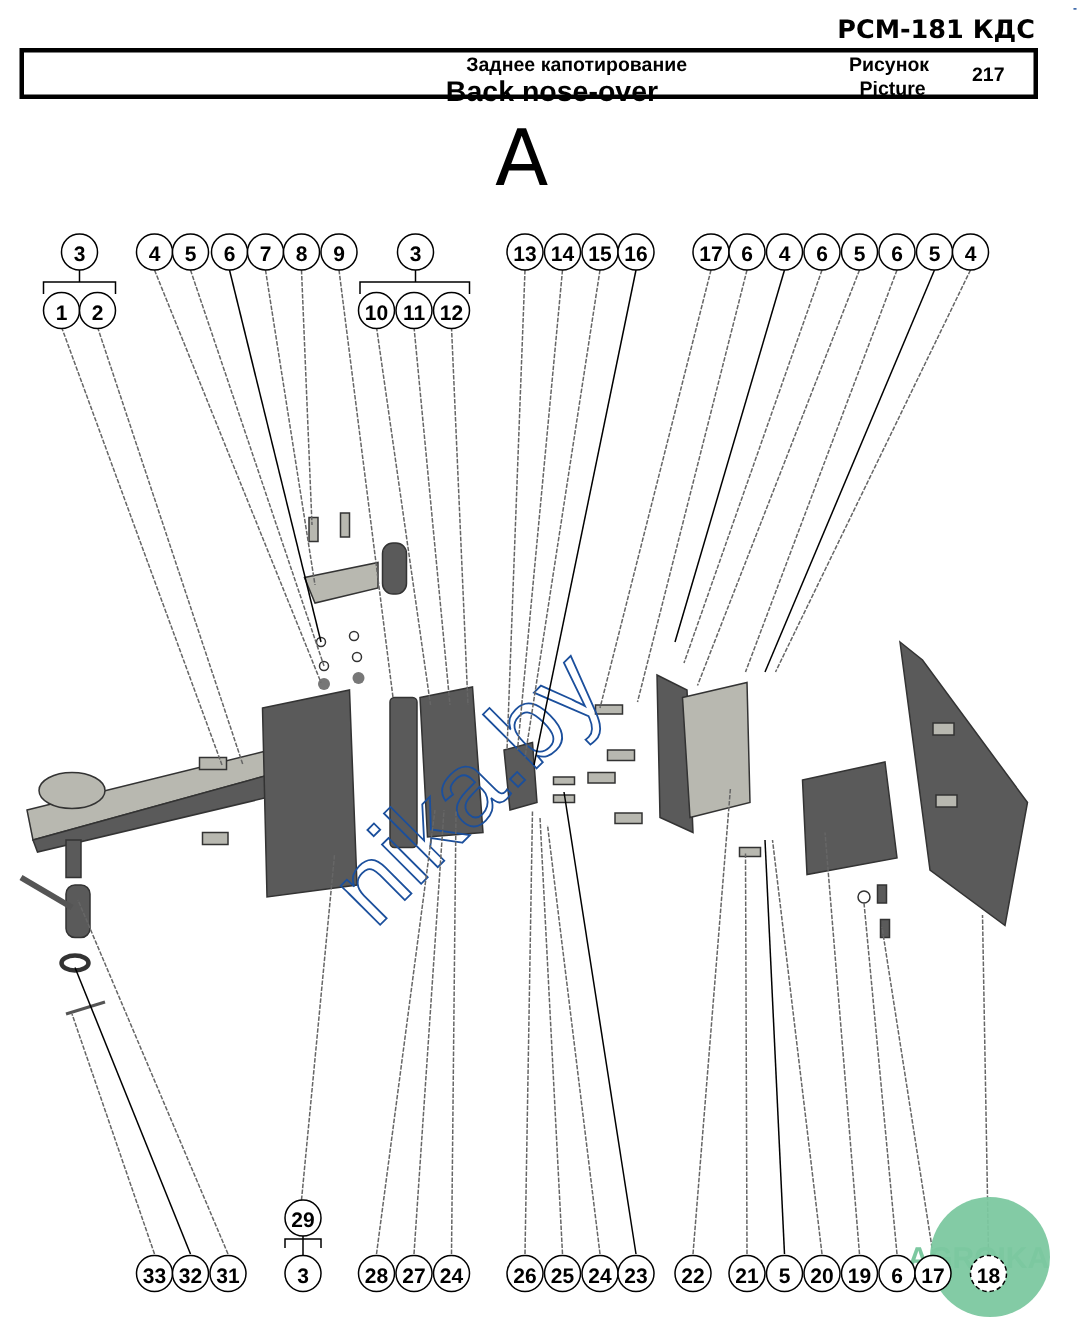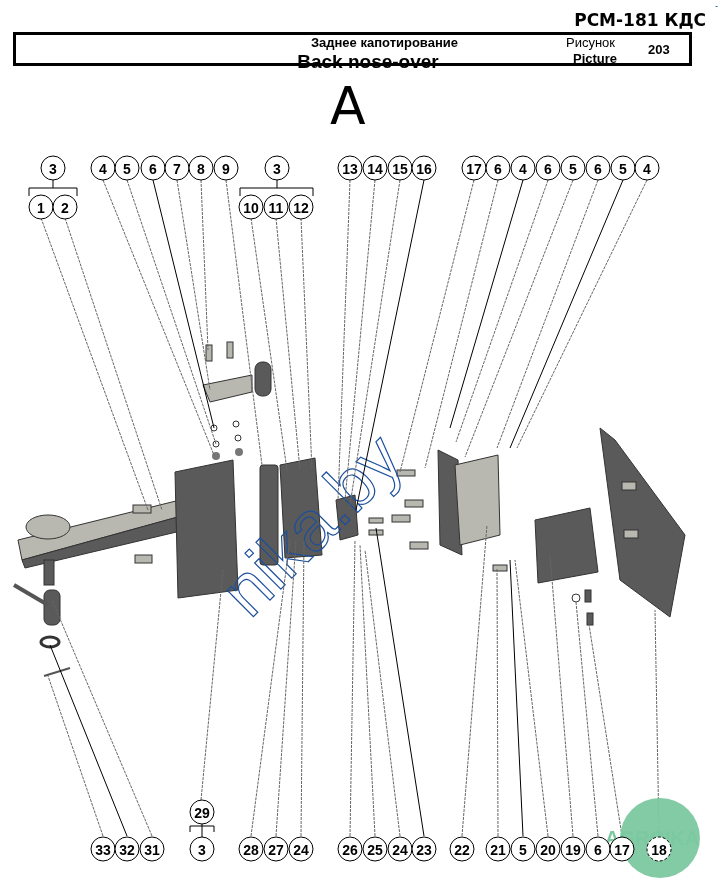--- a/index.html
+++ b/index.html
@@ -1,22 +1,22 @@
 <!DOCTYPE html>
 <html><head>
 <meta charset="utf-8">
 <style>
   html, body { margin:0; padding:0; background:#fff; }
   body { width:720px; height:891px; position:relative; overflow:hidden; font-family:"Liberation Sans", sans-serif; color:#000; }
-  .model { position:absolute; right:14px; top:10px; font-family:"DejaVu Sans", sans-serif; font-size:17px; font-weight:bold;text-align:right; }
+  .model { position:absolute; right:30px; top:10px; font-family:"DejaVu Sans", sans-serif; font-size:17px; font-weight:bold;text-align:right; }
   .tinymark { position:absolute; right:2px; top:1px; font-size:8px; color:#1b4f9c; font-weight:bold; }
   .header-box { position:absolute; left:13px; top:32px; width:679px; height:34px; border:3px solid #000; box-sizing:border-box; }
   .title-ru { position:absolute; left:278px; top:35px; width:180px; text-align:right; font-size:13px; font-weight:bold; }
   .title-en { position:absolute; left:278px; top:51px; width:180px; text-align:center; font-size:19px; font-weight:bold; }
-  .pic-ru { position:absolute; left:566px; top:35px; font-size:13px; font-weight:normal; }
+  .pic-ru { position:absolute; left:566px; top:35px; font-size:13px; font-weight:bold; }
   .pic-en { position:absolute; left:573px; top:51px; font-size:13px; font-weight:bold; }
   .pic-num { position:absolute; left:648px; top:42px; font-size:13px; font-weight:bold; }
   .view-letter { position:absolute; left:330px; top:76px; font-size:52px; font-family:"DejaVu Sans", sans-serif; }
   svg.diagram { position:absolute; left:0; top:0; }
   .callout circle { fill:#fff; stroke:#000; stroke-width:1; }
   .callout text { font-family:"Liberation Sans", sans-serif; font-weight:bold; font-size:14px; text-anchor:middle; dominant-baseline:central; }
   .lead { stroke:#666; stroke-width:1; stroke-dasharray:3 1; }
   .lead.solid { stroke:#000; stroke-dasharray:none; }
   .part { fill:#5a5a5a; stroke:#333; stroke-width:1; }
   .part-light { fill:#b8b8b0; stroke:#333; stroke-width:1; }
@@ -27,21 +27,21 @@
 </head>
 <body>
 
 <div class="tinymark">-</div>
 <div class="model">РСМ-181 КДС</div>
 <div class="header-box"></div>
 <div class="title-ru">Заднее капотирование</div>
 <div class="title-en">Back nose-over</div>
 <div class="pic-ru">Рисунок</div>
 <div class="pic-en">Picture</div>
-<div class="pic-num">203</div>
+<div class="pic-num">217</div>
 <div class="view-letter">A</div>
 
 <svg class="diagram" width="720" height="891" viewBox="0 0 720 891">
 
   <g>
 
     <polygon class="part-light" points="18,540 180,500 185,515 22,560"></polygon>
     <polygon class="part" points="22,560 185,515 185,530 25,568"></polygon>
     <ellipse class="part-light" cx="48" cy="527" rx="22" ry="12"></ellipse>
     <rect class="part" x="44" y="560" width="10" height="25"></rect>

